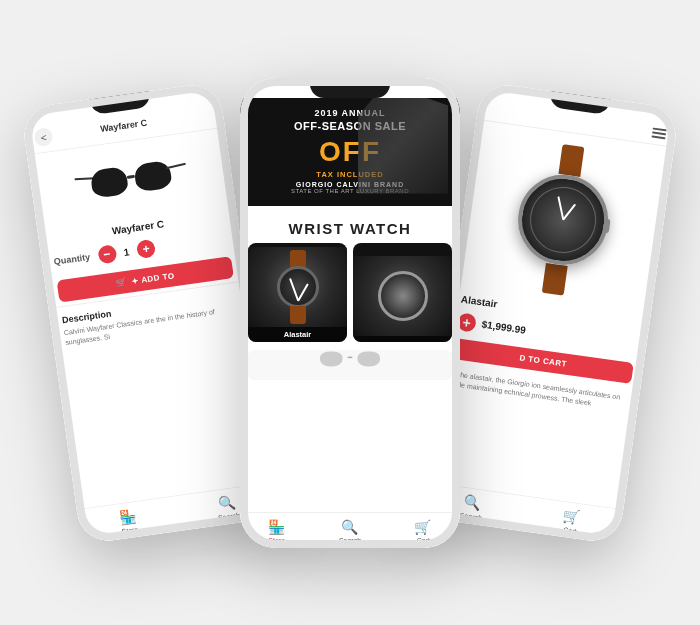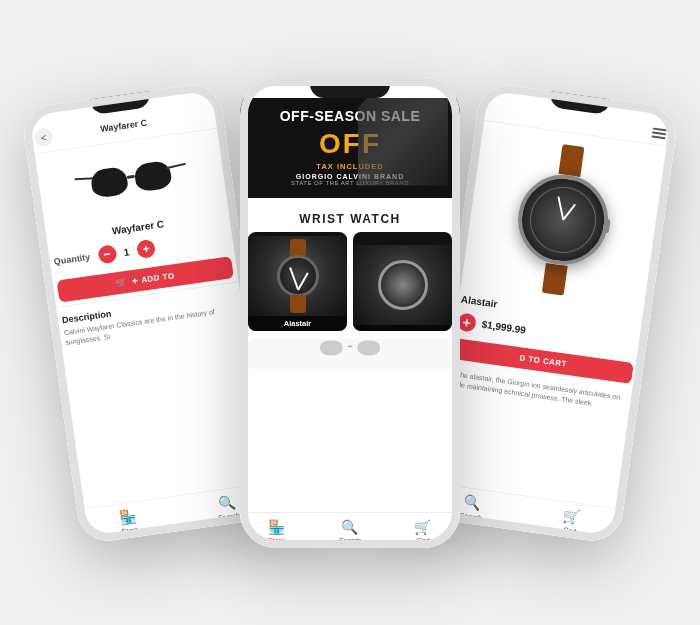--- a/index.html
+++ b/index.html
@@ -116,21 +116,21 @@
 
     .sale-year {
       font-size: 9px;
       font-weight: 700;
       color: white;
       letter-spacing: 1px;
       margin-bottom: 2px;
     }
 
     .sale-title {
-      font-size: 14px;
+      font-size: 11px;
       font-weight: 700;
       color: white;
       letter-spacing: 0.5px;
       margin-bottom: 4px;
     }
 
     .sale-percent {
       font-size: 48px;
       font-weight: 900;
       color: #f5a623;
@@ -179,21 +179,21 @@
       opacity: 0.6;
     }
 
     .center-body {
       padding: 8px;
       background: white;
     }
 
     .section-title {
       text-align: center;
-      font-size: 12px;
+      font-size: 15px;
       font-weight: 800;
       letter-spacing: 1.5px;
       color: #222;
       margin: 6px 0 6px;
       text-transform: uppercase;
     }
 
     .product-grid {
       display: grid;
       grid-template-columns: 1fr 1fr;
@@ -677,20 +677,21 @@
     </div>
   </div>
 
   <div class="phone phone-center">
     <div class="phone-border"></div>
     <div class="notch"></div>
     <div class="phone-screen">
 
       <div class="center-header">
         <div style="position:relative;">
+          <div class="sale-year">2019 ANNUAL</div>
           <div class="sale-title">OFF-SEASON SALE</div>
           <div class="sale-off">OFF</div>
           <div class="sale-tax">TAX INCLUDED</div>
           <div class="sale-brand">GIORGIO CALVINI BRAND</div>
           <div class="sale-subtitle">STATE OF THE ART LUXURY BRAND</div>
 
           <div class="hand-overlay"></div>
         </div>
       </div>
 

